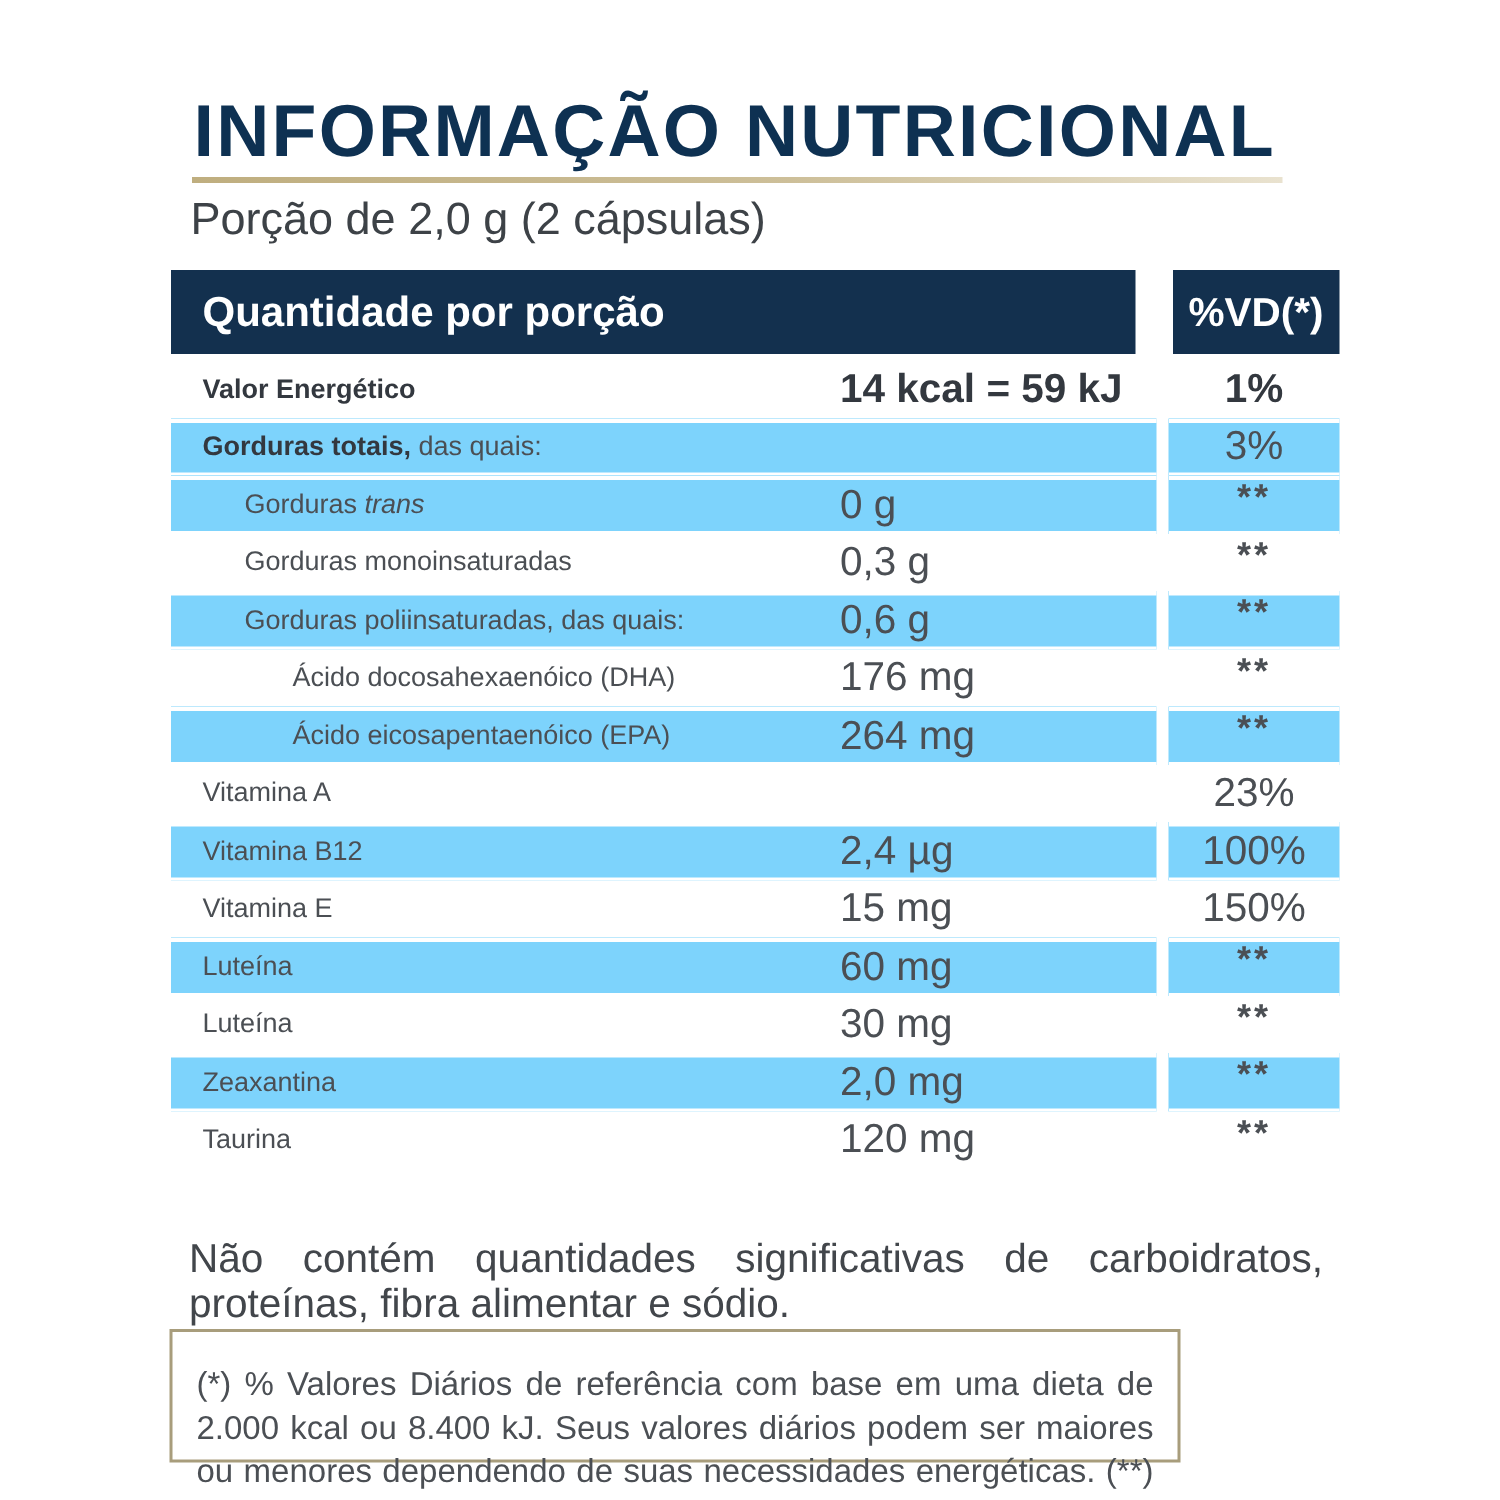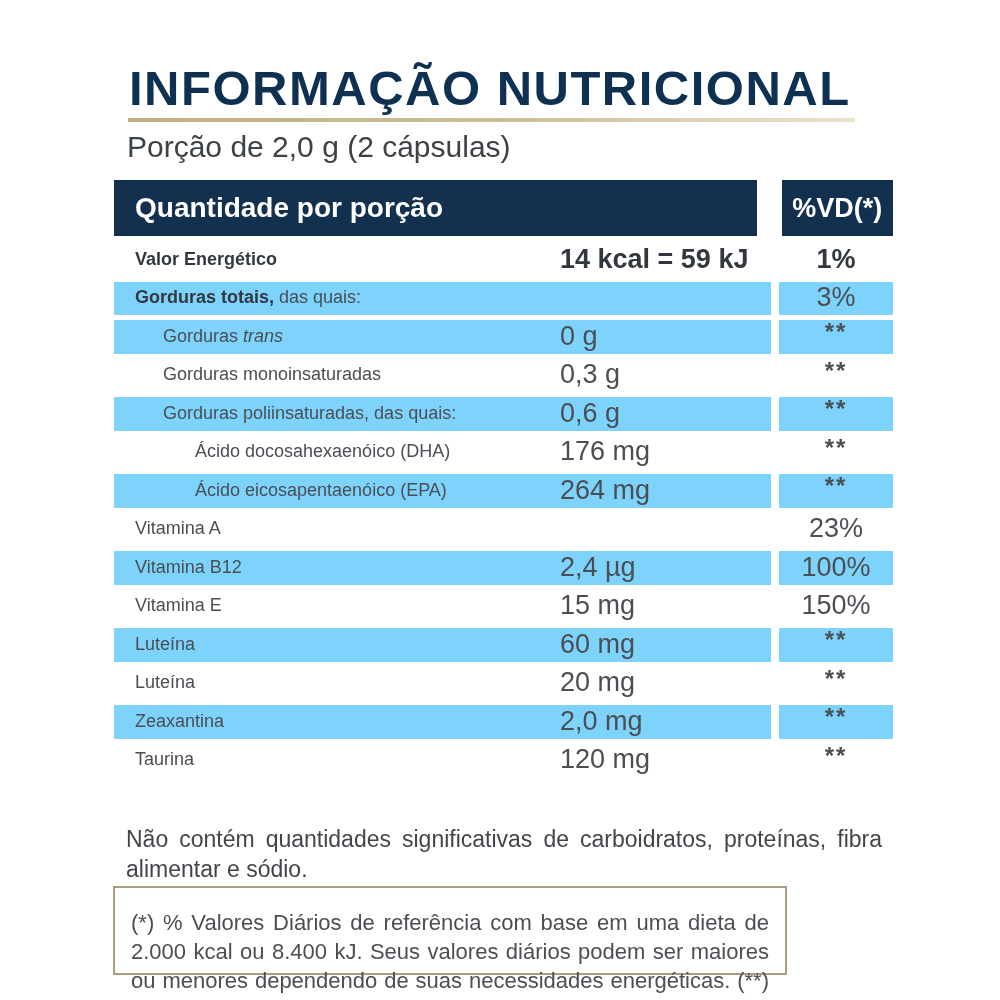--- a/index.html
+++ b/index.html
@@ -47,21 +47,21 @@
     font-size:27px;color:#4b4f54;
   }
   .row.shaded .cell-main,.row.shaded .cell-vd{
     background:#7dd3fc;
     box-shadow:inset 0 3px 0 #ffffff,inset 0 -2px 0 #ffffff;
   }
   .emph{font-weight:bold;color:#33383f;}
   .stars{font-weight:bold;letter-spacing:2px;font-size:24px;padding-bottom:8px;box-sizing:border-box;}
   .note{
     position:absolute;left:126px;top:824px;width:756px;margin:0;
-    font-size:23px;line-height:30px;color:#42464b;text-align:justify;
+    font-size:27px;line-height:30px;color:#42464b;text-align:justify;
   }
   .footnote-box{
     position:absolute;left:113px;top:886px;width:674px;height:89px;box-sizing:border-box;
     border:2px solid #a89d7c;background:#ffffff;padding:20px 16px;
   }
   .footnote{
     margin:0;font-size:22px;line-height:29px;color:#4b4f54;text-align:justify;
   }
 </style>
 </head>
@@ -152,21 +152,21 @@
       <div class="row shaded">
         <div class="cell-main">
           <span class="lab ind0">Luteína</span>
           <span class="val">60 mg</span>
         </div>
         <div class="cell-vd stars">**</div>
       </div>
       <div class="row">
         <div class="cell-main">
           <span class="lab ind0">Luteína</span>
-          <span class="val">20 mg</span>
+          <span class="val">30 mg</span>
         </div>
         <div class="cell-vd stars">**</div>
       </div>
       <div class="row shaded">
         <div class="cell-main">
           <span class="lab ind0">Zeaxantina</span>
           <span class="val">2,0 mg</span>
         </div>
         <div class="cell-vd stars">**</div>
       </div>

